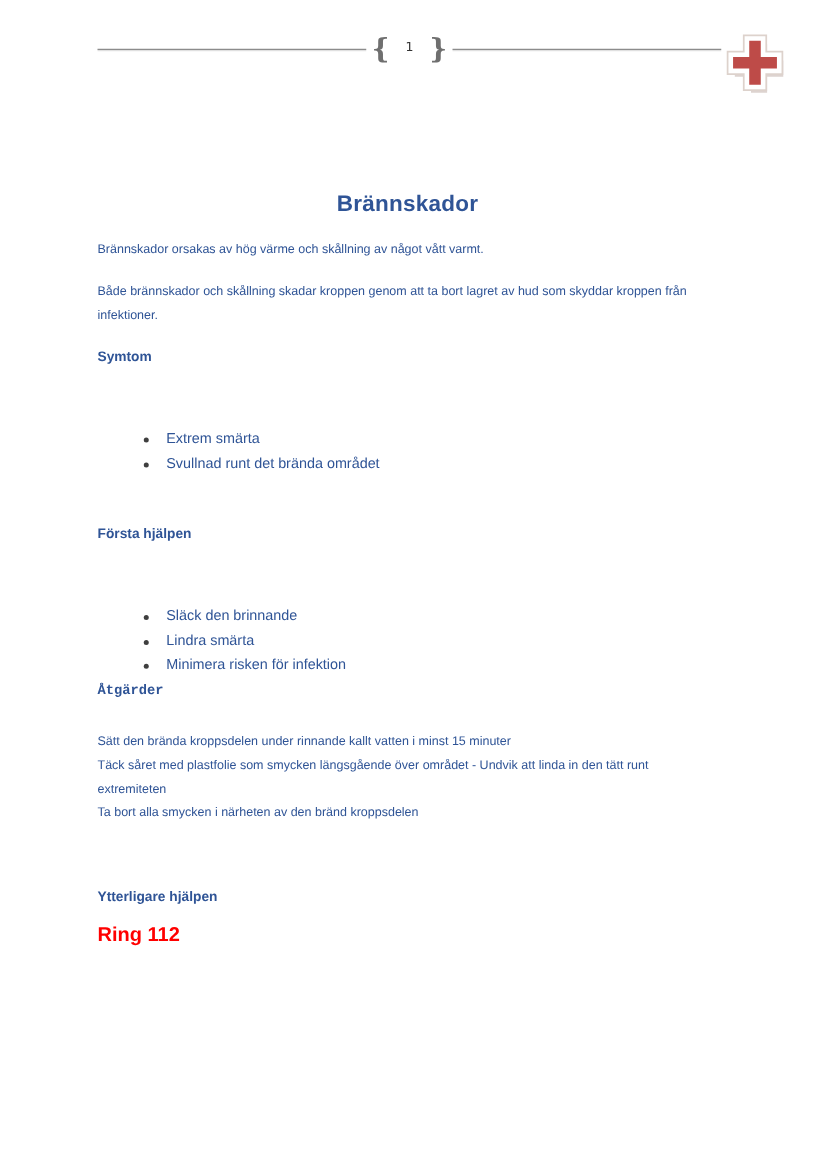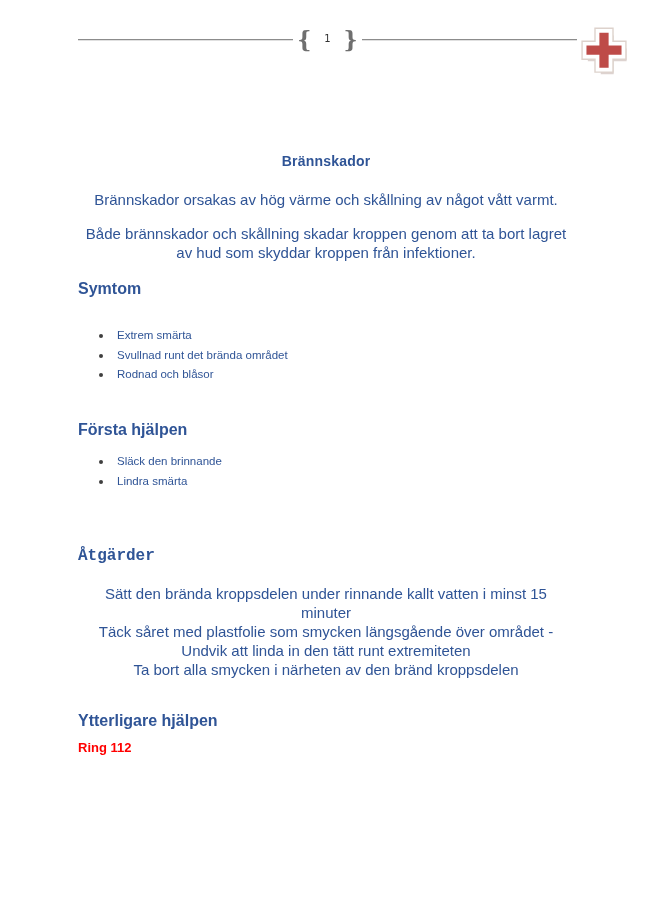--- a/index.html
+++ b/index.html
@@ -64,71 +64,70 @@
     width: 48px;
     height: 54px;
   }
 
   
   .abs { position: absolute; left: 78px; width: 496px; }
 
   .doc-title {
     top: 153px;
     text-align: center;
-    font-size: 14px;
+    font-size: 18px;
     font-weight: bold;
     letter-spacing: 0.2px;
   }
   .body-text {
-    font-size: 15px;
+    font-size: 10px;
     line-height: 19px;
-    text-align: center;
   }
   .p1 { top: 190px; }
   .p2 { top: 224px; }
 
   .section-heading {
-    font-size: 16px;
+    font-size: 11px;
     font-weight: bold;
   }
   .h-symtom      { top: 280px; }
   .h-forsta      { top: 421px; }
   .h-atgarder    { top: 547px; font-family: Liberation Mono, monospace; }
   .h-ytterligare { top: 712px; }
 
   ul.bullets {
-    margin: 0;
+    margin: 16px;
     padding: 0;
     list-style: none;
   }
   ul.bullets li {
     position: relative;
     padding-left: 39px;
     font-size: 11.5px;
     line-height: 19.5px;
   }
   ul.bullets li::before {
     content: "";
     position: absolute;
     left: 21px;
     top: 8px;
     width: 4px;
     height: 4px;
     border-radius: 50%;
     background: #3f3f3f;
   }
   .ul-symtom { top: 326px; }
-  .ul-forsta { top: 452px; }
+  .ul-forsta { top: 468px; }
 
   .p-atgarder { top: 584px; }
   .p-atgarder div { display: block; }
 
   .alert-red {
     top: 740px;
-    font-size: 13px;
+    font-size: 16px;
     font-weight: bold;
     color: #ff0000;
   }
 </style>
 </head>
 <body>
 
 <div class="page">
 
   <div class="header-rule">
@@ -149,27 +148,27 @@
 
   <div class="abs doc-title">Brännskador</div>
 
   <div class="abs body-text p1">Brännskador orsakas av hög värme och skållning av något vått varmt.</div>
   <div class="abs body-text p2">Både brännskador och skållning skadar kroppen genom att ta bort lagret av hud som skyddar kroppen från infektioner.</div>
 
   <div class="abs section-heading h-symtom">Symtom</div>
   <ul class="abs bullets ul-symtom">
     <li>Extrem smärta</li>
     <li>Svullnad runt det brända området</li>
-    <li>Rodnad och blåsor</li>
   </ul>
 
   <div class="abs section-heading h-forsta">Första hjälpen</div>
   <ul class="abs bullets ul-forsta">
     <li>Släck den brinnande</li>
     <li>Lindra smärta</li>
+    <li>Minimera risken för infektion</li>
   </ul>
 
   <div class="abs section-heading h-atgarder">Åtgärder</div>
   <div class="abs body-text p-atgarder">
     <div>Sätt den brända kroppsdelen under rinnande kallt vatten i minst 15 minuter</div>
     <div>Täck såret med plastfolie som smycken längsgående över området - Undvik att linda in den tätt runt extremiteten</div>
     <div>Ta bort alla smycken i närheten av den bränd kroppsdelen</div>
   </div>
 
   <div class="abs section-heading h-ytterligare">Ytterligare hjälpen</div>

